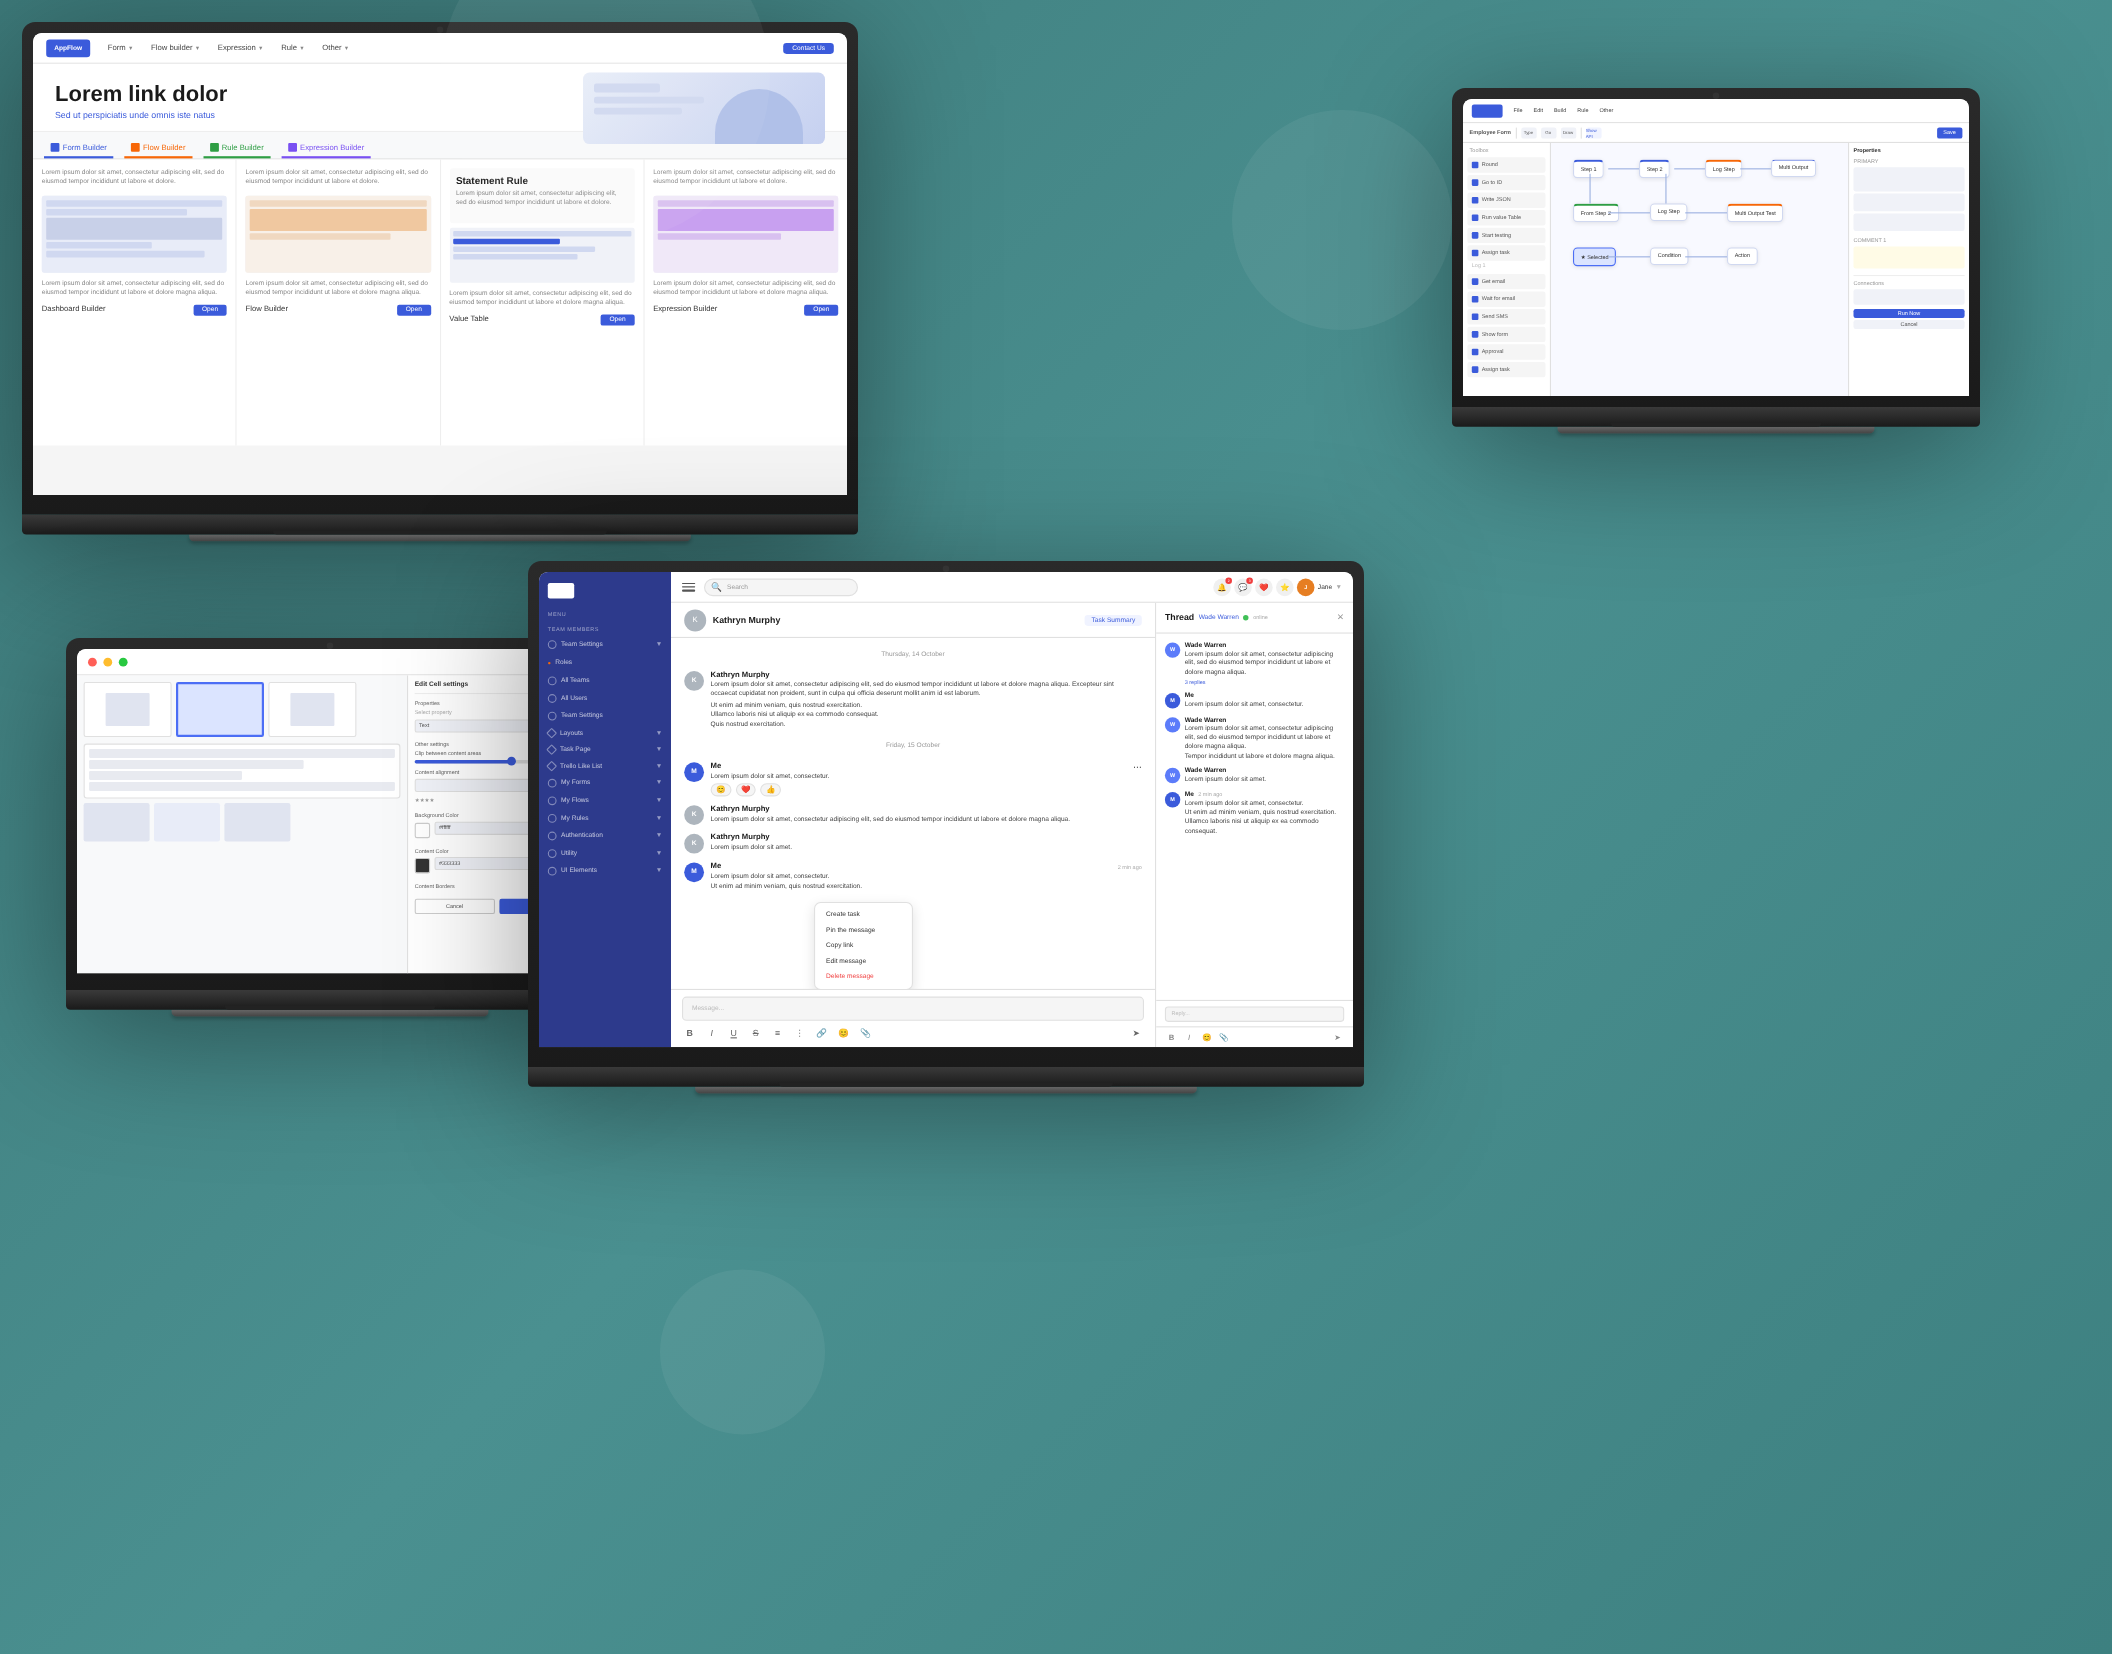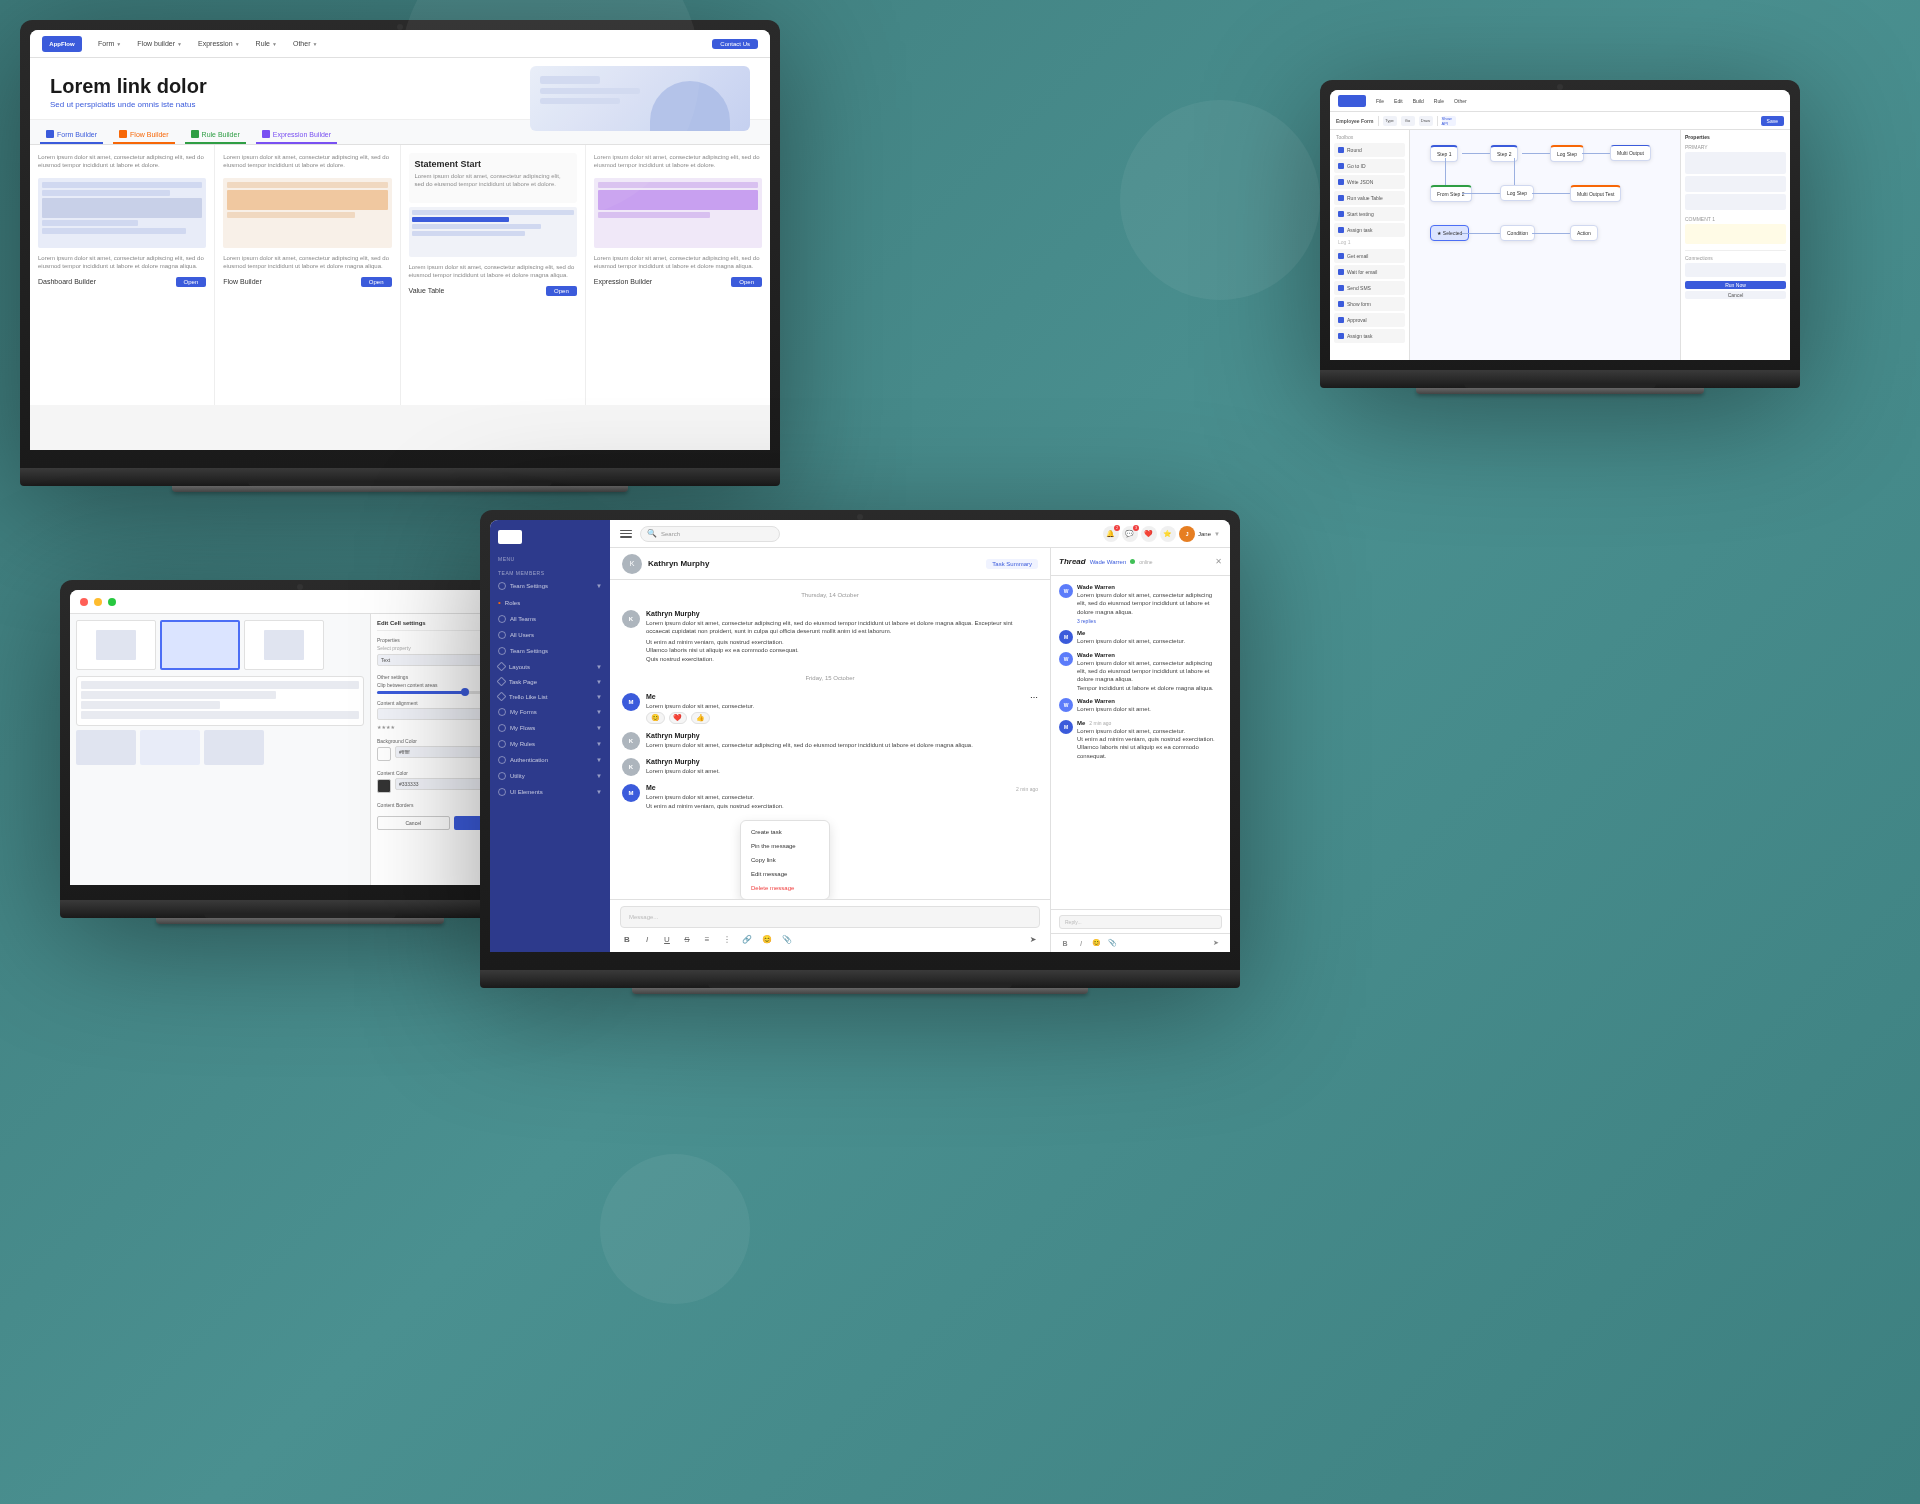--- a/index.html
+++ b/index.html
@@ -919,21 +919,20 @@
       display: flex;
       align-items: center;
       padding: 0 8px;
       gap: 4px;
     }
 
     .s4-thread-title {
       font-size: 8px;
       font-weight: bold;
       color: #1a1a1a;
-      font-style: italic;
     }
 
     .s4-thread-user {
       font-size: 6px;
       color: #3b5bdb;
     }
 
     .s4-thread-online {
       width: 5px;
       height: 5px;
@@ -1205,21 +1204,21 @@
             </div>
             <div class="s1-col-footer-text">Lorem ipsum dolor sit amet, consectetur adipiscing elit, sed do eiusmod tempor incididunt ut labore et dolore magna aliqua.</div>
             <div class="s1-col-footer">
               <span class="s1-col-footer-label">Flow Builder</span>
               <div class="s1-open-btn">Open</div>
             </div>
           </div>
 
           <div class="s1-col">
             <div class="s1-statement-rule">
-              <div class="s1-statement-title">Statement Start</div>
+              <div class="s1-statement-title">Statement Rule</div>
               <div class="s1-col-text">Lorem ipsum dolor sit amet, consectetur adipiscing elit, sed do eiusmod tempor incididunt ut labore et dolore.</div>
             </div>
             <div style="height:50px;background:#f0f2f8;border-radius:2px;margin-bottom:6px;overflow:hidden;padding:3px;">
               <div style="height:5px;background:#d0d8f0;border-radius:1px;margin-bottom:2px;"></div>
               <div style="height:5px;background:#3b5bdb;border-radius:1px;margin-bottom:2px;width:60%;"></div>
               <div style="height:5px;background:#d0d8f0;border-radius:1px;width:80%;"></div>
               <div style="height:5px;background:#d0d8f0;border-radius:1px;margin-top:2px;width:70%;"></div>
             </div>
             <div class="s1-col-footer-text">Lorem ipsum dolor sit amet, consectetur adipiscing elit, sed do eiusmod tempor incididunt ut labore et dolore magna aliqua.</div>
             <div class="s1-col-footer">

